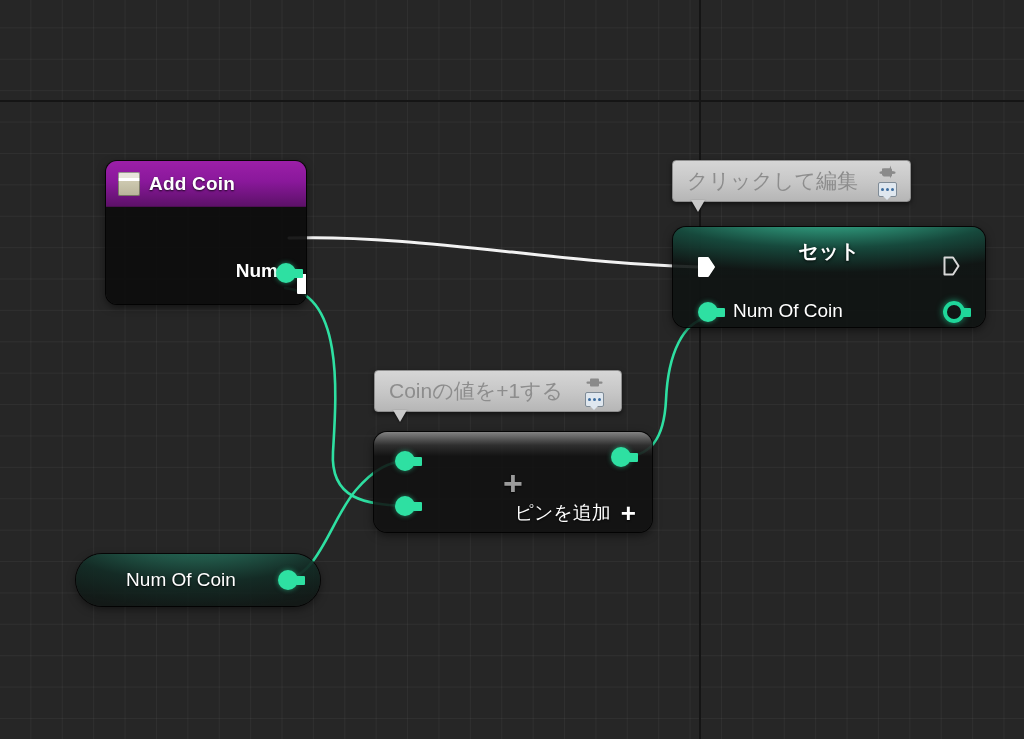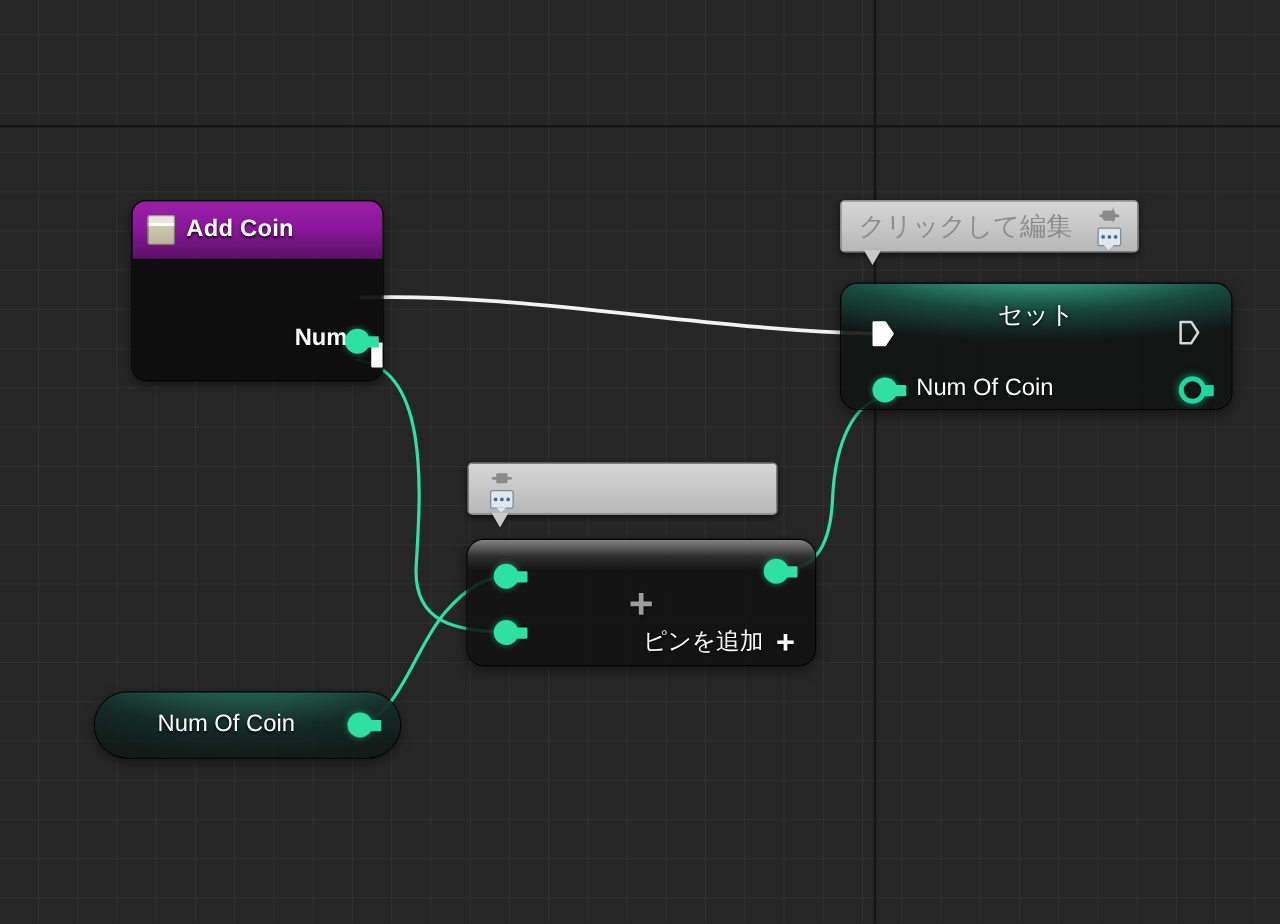--- a/index.html
+++ b/index.html
@@ -55,21 +55,21 @@
     box-shadow:0 0 0 1px rgba(0,0,0,0.85), 0 3px 10px rgba(0,0,0,0.55);
     overflow:hidden;
   }
   .set-header {
     height:48px; position:relative;
     background:
       radial-gradient(120% 170% at 50% -38%, rgba(70,230,185,0.90) 0%,
                       rgba(30,150,120,0.40) 48%, rgba(12,40,34,0.05) 78%);
     display:flex; align-items:center; justify-content:center;
   }
-  .set-title { color:#fff; font-size:20px; font-weight:normal;
+  .set-title { color:#fff; font-size:20px; font-weight:bold;
                text-shadow:0 1px 3px rgba(0,0,0,0.85);text-align:right; }
   .set-body { position:relative; height:52px; }
 
   
   .add-node {
     border-radius:13px;
     background:rgba(17,17,17,0.88);
     box-shadow:0 0 0 1px rgba(0,0,0,0.85), 0 3px 10px rgba(0,0,0,0.55);
     overflow:hidden;
   }
@@ -258,20 +258,21 @@
       <span class="chat-icon">
         <i></i>
           <i></i>
           <i></i>
       </span>
     </span>
     <span class="bubble-tail"></span>
   </div>
 
   <div class="bubble" style="left:374px; top:370px; width:248px; height:42px;">
+    <span class="bubble-text">Coinの値を+1する</span>
     <span class="bubble-icons">
       <svg class="pin-icon" viewBox="0 0 17 15">
         <rect x="4" y="3.5" width="9" height="8" rx="1" fill="#8a8a8a"></rect>
         <rect x="0.5" y="6.5" width="16" height="2.2" rx="1" fill="#8a8a8a"></rect>
       </svg>
       <span class="chat-icon">
         <i></i>
           <i></i>
           <i></i>
       </span>

